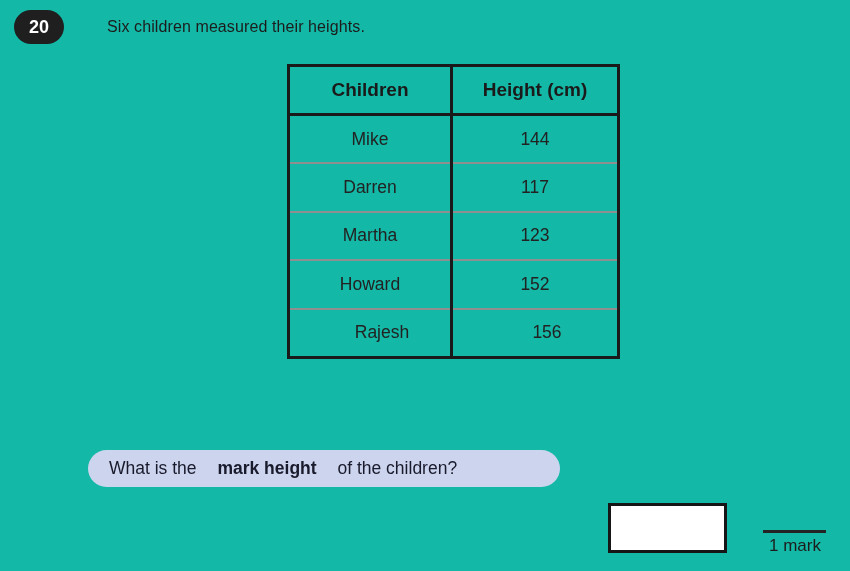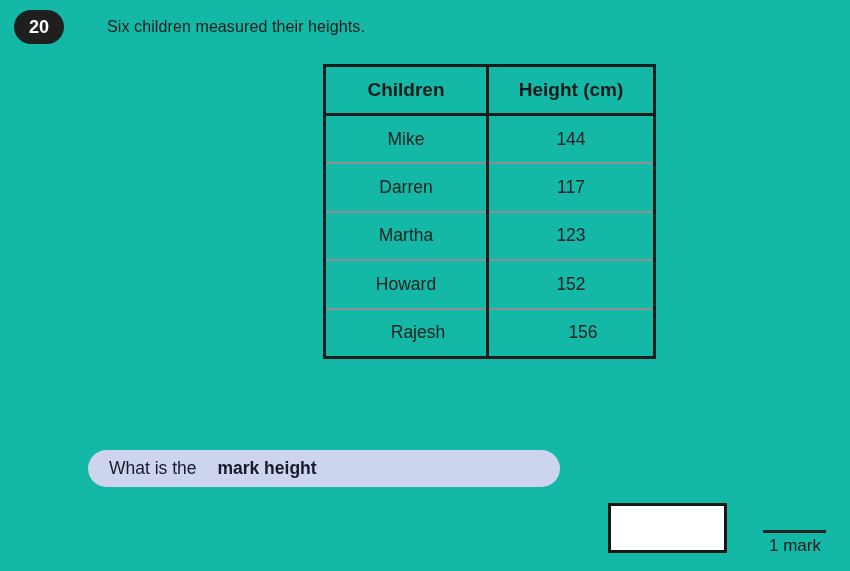--- a/index.html
+++ b/index.html
@@ -34,21 +34,20 @@
     font-size: 16px;
     color: #1c1c1c;
     letter-spacing: 0.1px;
   }
 
   
   .q-table-wrap {
     position: absolute;
     left: 287px; top: 64px;
     width: 333px;
-    margin-left: 36px;
   }
   table.q-table {
     width: 100%;
     border-collapse: collapse;
     border: 3px solid #1a1a1a;
     table-layout: fixed;
   }
   .q-table th, .q-table td {
     text-align: center;
     vertical-align: middle;
@@ -150,20 +149,20 @@
           <td>152</td>
         </tr>
         <tr>
           <td class="cell-name">Rajesh</td>
           <td>156</td>
         </tr>
       </tbody>
     </table>
   </div>
 
-  <div class="sub-question"><span>What is the </span><span class="bold">mark height</span></div>
+  <div class="sub-question"><span>What is the </span><span class="bold">mark height</span><span> of the children?</span></div>
 
   <div class="answer-box"></div>
 
   <div class="mark-line"></div>
   <div class="mark-label">1 mark</div>
 
 </div>
 
 </body></html>

